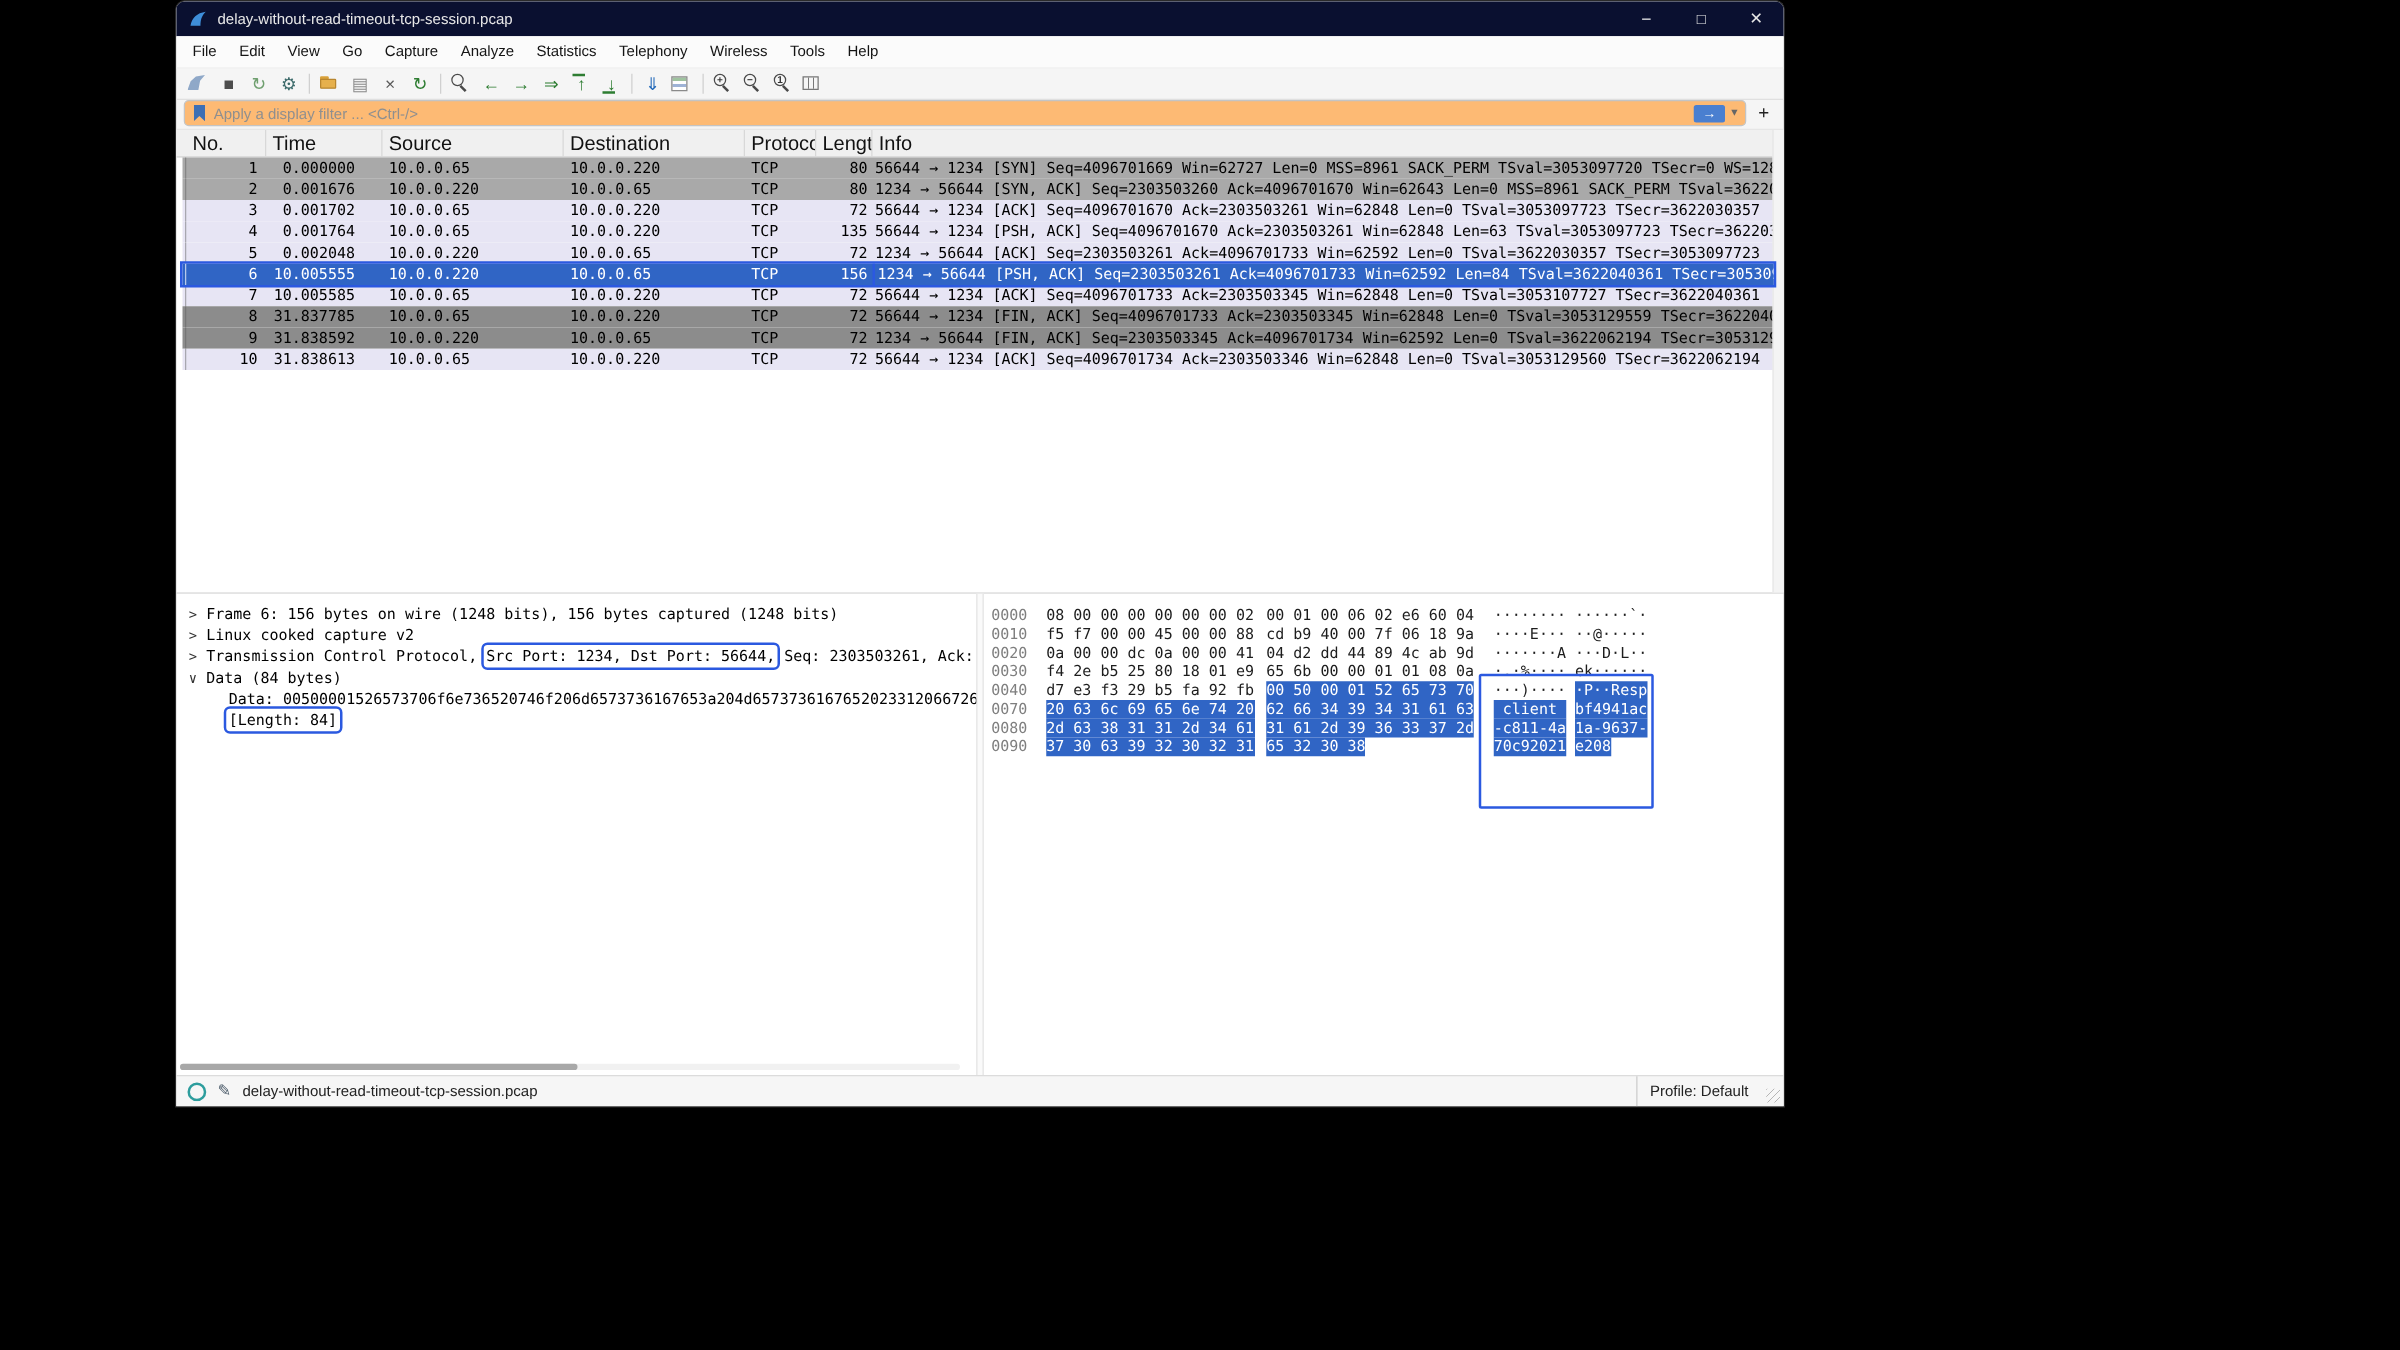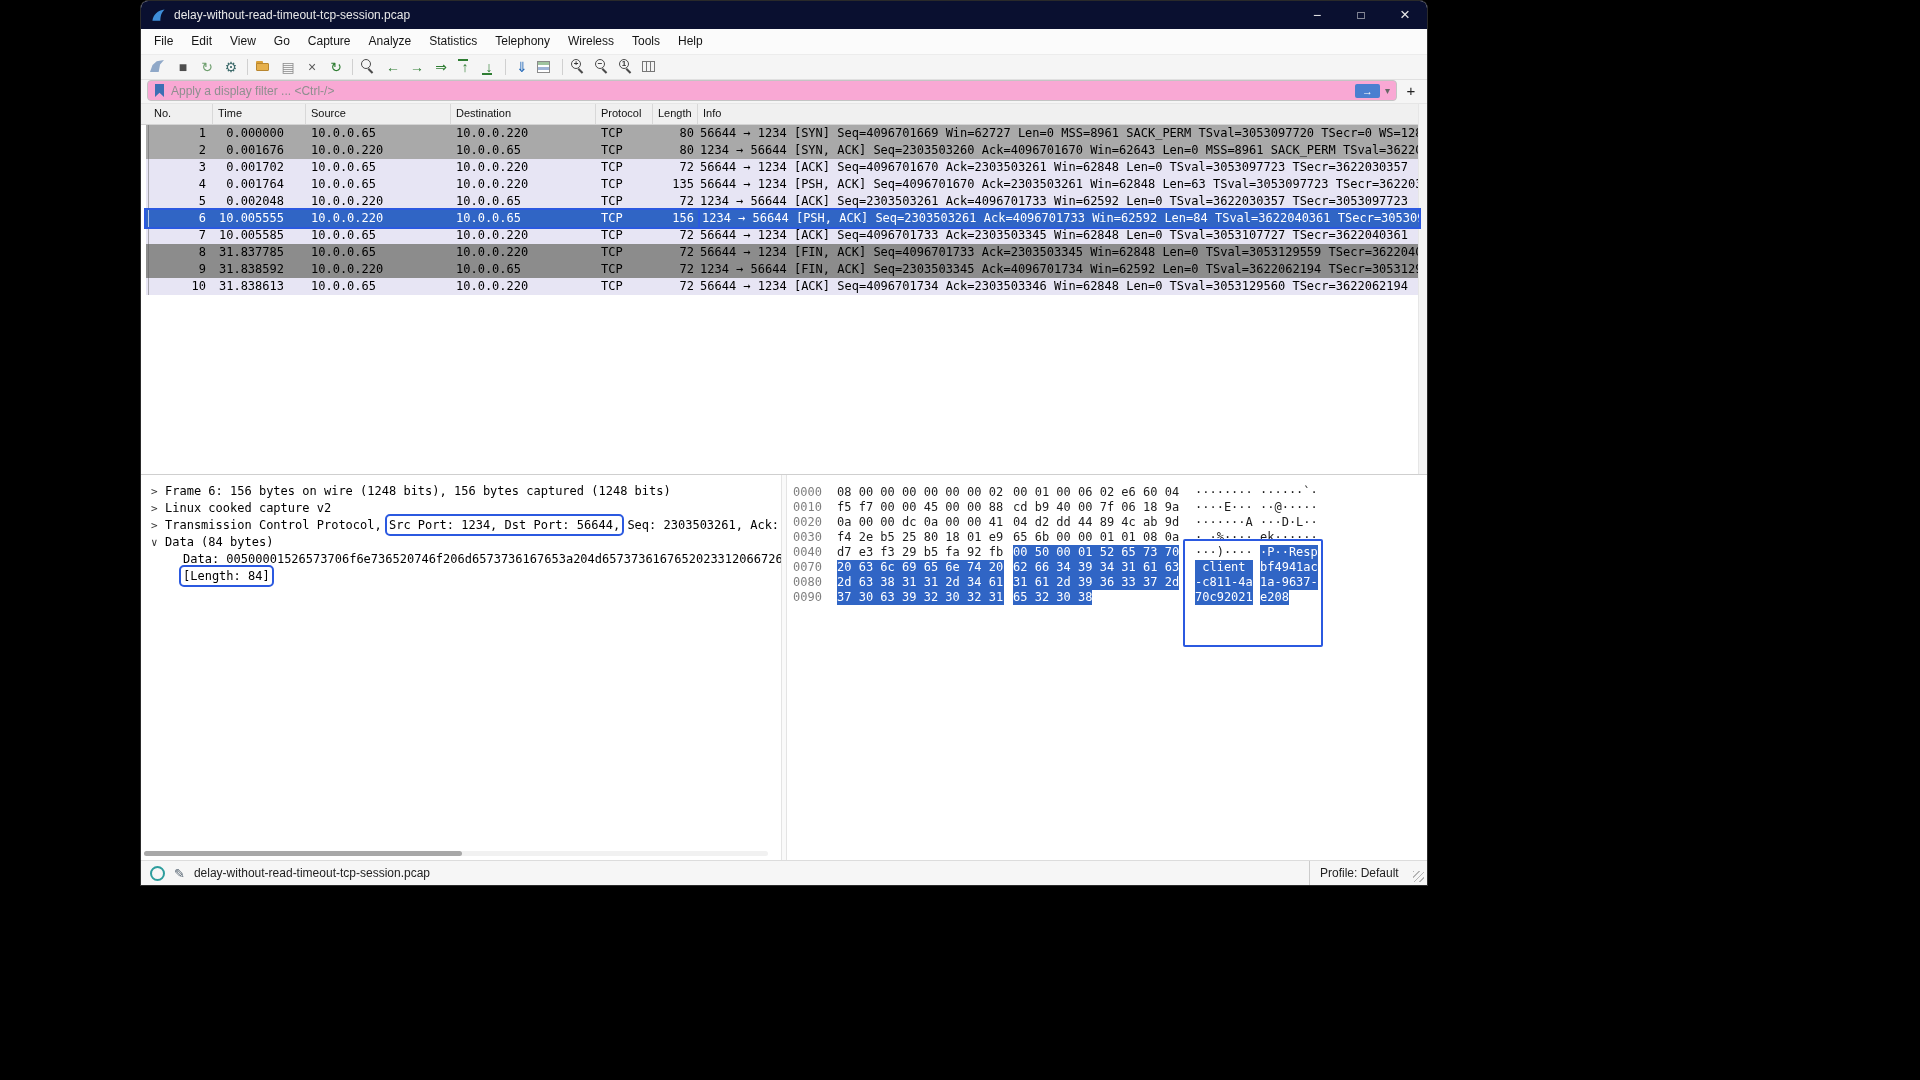--- a/index.html
+++ b/index.html
@@ -40,35 +40,35 @@
   .tb-bar-top::before{content:'';position:absolute;top:2px;left:4px;width:10px;height:2px;background:currentColor;}
   .tb-bar-bottom::before{content:'';position:absolute;bottom:2px;left:4px;width:10px;height:2px;background:currentColor;}
   .tb-stripes::before{content:'';position:absolute;left:2px;top:4px;width:13px;height:12px;border:1px solid #8a8a8a;
     box-sizing:border-box;background:linear-gradient(180deg,#9fc39f 0 3px,#fff 3px 5px,#9fb3d6 5px 8px,#fff 8px 11px);}
   .tb-grid::before{content:'';position:absolute;left:2px;top:4px;width:13px;height:11px;border:1px solid #777;
     box-sizing:border-box;background:repeating-linear-gradient(90deg,transparent 0 3px,#777 3px 4px);}
 
   
   .filterbar{flex:0 0 24px;background:#f5f5f5;display:flex;align-items:center;padding:0 6px 2px 6px;
     border-bottom:1px solid #e6e6e6;box-sizing:border-box;}
-  .filter-box{flex:1;height:19px;background:#f9a8d4;border:1px solid #c4c4c4;border-radius:4px;display:flex;
+  .filter-box{flex:1;height:19px;background:#fdba74;border:1px solid #c4c4c4;border-radius:4px;display:flex;
     align-items:center;padding:0 4px;}
   .bookmark{width:9px;height:13px;background:#3d6fb4;clip-path:polygon(0 0,100% 0,100% 100%,50% 68%,0 100%);margin:0 5px 0 3px;}
   .filter-input{flex:1;border:none;outline:none;font-size:12px;color:#333;background:transparent;
     font-family:"Liberation Sans",sans-serif;}
   .filter-input::placeholder{color:#8f8f8f;}
   .apply-btn{background:#4a7fd0;color:#fff;font-size:11px;border-radius:2px;padding:0 7px;height:14px;line-height:14px;margin-right:5px;}
   .filter-chevron{color:#666;font-size:10px;margin-right:2px;}
   .add-btn{width:20px;text-align:center;color:#222;font-size:15px;margin-left:4px;}
 
   
   .list-area{flex:0 0 371px;background:#fff;border-bottom:1px solid #cfcfcf;display:flex;flex-direction:column;
     position:relative;box-sizing:border-box;}
   .v-strip{position:absolute;right:0;top:0;bottom:0;width:8px;background:#f4f4f4;border-left:1px solid #e6e6e6;}
-  .col-headers{flex:0 0 21px;background:#f0f0f0;border-bottom:1px solid #d4d4d4;display:flex;font-size:11px;
+  .col-headers{flex:0 0 21px;background:#f0f0f0;border-bottom:1px solid #d4d4d4;display:flex;font-size:16px;
     color:#111;margin-right:8px;padding-left:5px;box-sizing:border-box;}
   .col-h{border-right:1px solid #d8d8d8;padding-top: 3px;padding-left:5px;box-sizing:border-box;white-space:nowrap;overflow:hidden;}
   .rows{flex:1;position:relative;padding-left:5px;margin-right:8px;
     font-family:"DejaVu Sans Mono","Liberation Mono",monospace;font-size:12px;color:#000;}
   .row{height:17px;display:flex;white-space:pre;position:relative;}
   .row::before{content:'';position:absolute;left:2px;top:0;bottom:0;width:1px;background:rgba(90,90,90,.45);}
   .cell{flex:0 0 auto;overflow:hidden;white-space:pre;box-sizing:border-box;line-height:17px;}
   .r-syn{background:var(--c-row_syn_bg,#a9a9a9);}
   .r-tcp{background:var(--c-row_tcp_bg,#e7e5f4);}
   .r-fin{background:var(--c-row_fin_bg,#8c8c8c);}

